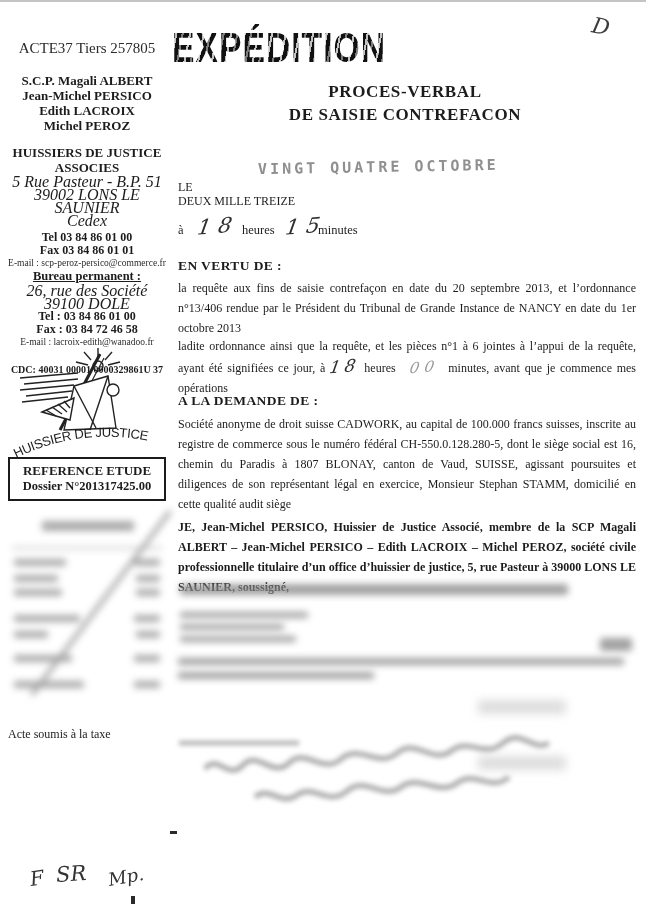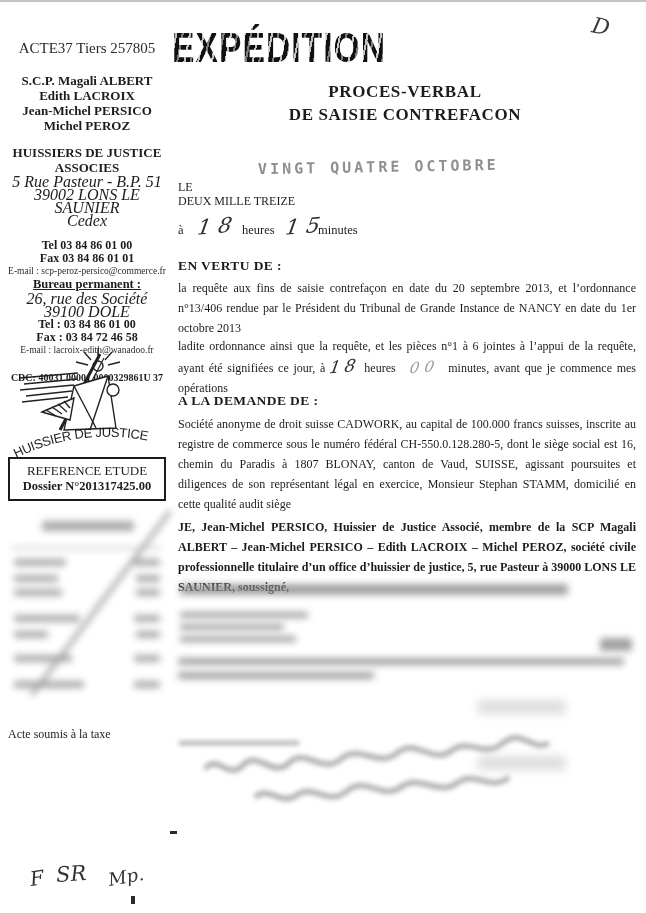--- a/index.html
+++ b/index.html
@@ -18,21 +18,21 @@
   .partners div{font-size:13px;font-weight:bold;line-height:15px;}
   .firm{font-size:13px;font-weight:bold;line-height:15px;margin-top:12px;}
   .addr{font-size:16px;line-height:13px;font-style:italic;}
   .telfax{font-size:12px;font-weight:bold;line-height:13px;}
   .email{font-size:9.5px;line-height:12px;color:#2b2b2b;}
   .bureau-title{font-size:12.5px;font-weight:bold;text-decoration:underline;margin-top:0;}
   .cdc{font-size:10px;font-weight:bold;margin-top:16px;letter-spacing:0px;white-space:nowrap;}
   .logo-wrap{left:12px;top:346px;width:140px;height:90px;}
   .logo-caption{left:10px;top:418px;width:150px;height:50px;}
   .refbox{left:8px;top:457px;width:150px;border:2px solid #1b1b1b;padding:4px 2px 5px 2px;text-align:center;}
-  .refbox .l1{font-size:13px;font-weight:normal;}
+  .refbox .l1{font-size:13px;font-weight:bold;}
   .refbox .l2{font-size:12.5px;font-weight:bold;}
   .tax-note{left:8px;top:727px;font-size:12px;}
   
   .cost-table{left:6px;top:503px;width:162px;height:200px;filter:blur(3.5px);opacity:.75;}
   .cost-table .bar{position:absolute;background:#8f8f8f;border-radius:2px;}
   .diag{position:absolute;left:-20px;top:98px;width:230px;height:4px;background:#808080;transform:rotate(-53deg);}
   
   .hw{font-family:"DejaVu Serif",serif;font-style:italic;color:#2e2e2e;display:inline-block;transform:skewX(-14deg) rotate(-5deg);}
   .hw-big{font-size:21px;letter-spacing:7px;}
   .hw-med{font-size:17px;letter-spacing:4px;}
@@ -72,34 +72,34 @@
 <body>
 
 <div id="page">
 
   <div class="abs top-strip"></div>
 
   <div class="abs leftcol">
     <div class="acte-ref">ACTE37 Tiers 257805</div>
     <div class="partners">
       <div>S.C.P. Magali ALBERT</div>
+      <div>Jean-Michel PERSICO</div>
       <div>Edith LACROIX</div>
-      <div>Jean-Michel PERSICO</div>
       <div>Michel PEROZ</div>
     </div>
     <div class="firm">
       <div>HUISSIERS DE JUSTICE</div>
       <div>ASSOCIES</div>
     </div>
     <div class="addr">
       <div>5 Rue Pasteur - B.P. 51</div>
       <div>39002 LONS LE SAUNIER</div>
       <div>Cedex</div>
     </div>
-    <div class="telfax" style="margin-top:12px;">
+    <div class="telfax" style="margin-top:4px;">
       <div>Tel 03 84 86 01 00</div>
       <div>Fax 03 84 86 01 01</div>
     </div>
     <div class="email">E-mail : scp-peroz-persico@commerce.fr</div>
     <div class="bureau-title">Bureau permanent :</div>
     <div class="addr">
       <div>26, rue des Société</div>
       <div>39100 DOLE</div>
     </div>
     <div class="telfax">

